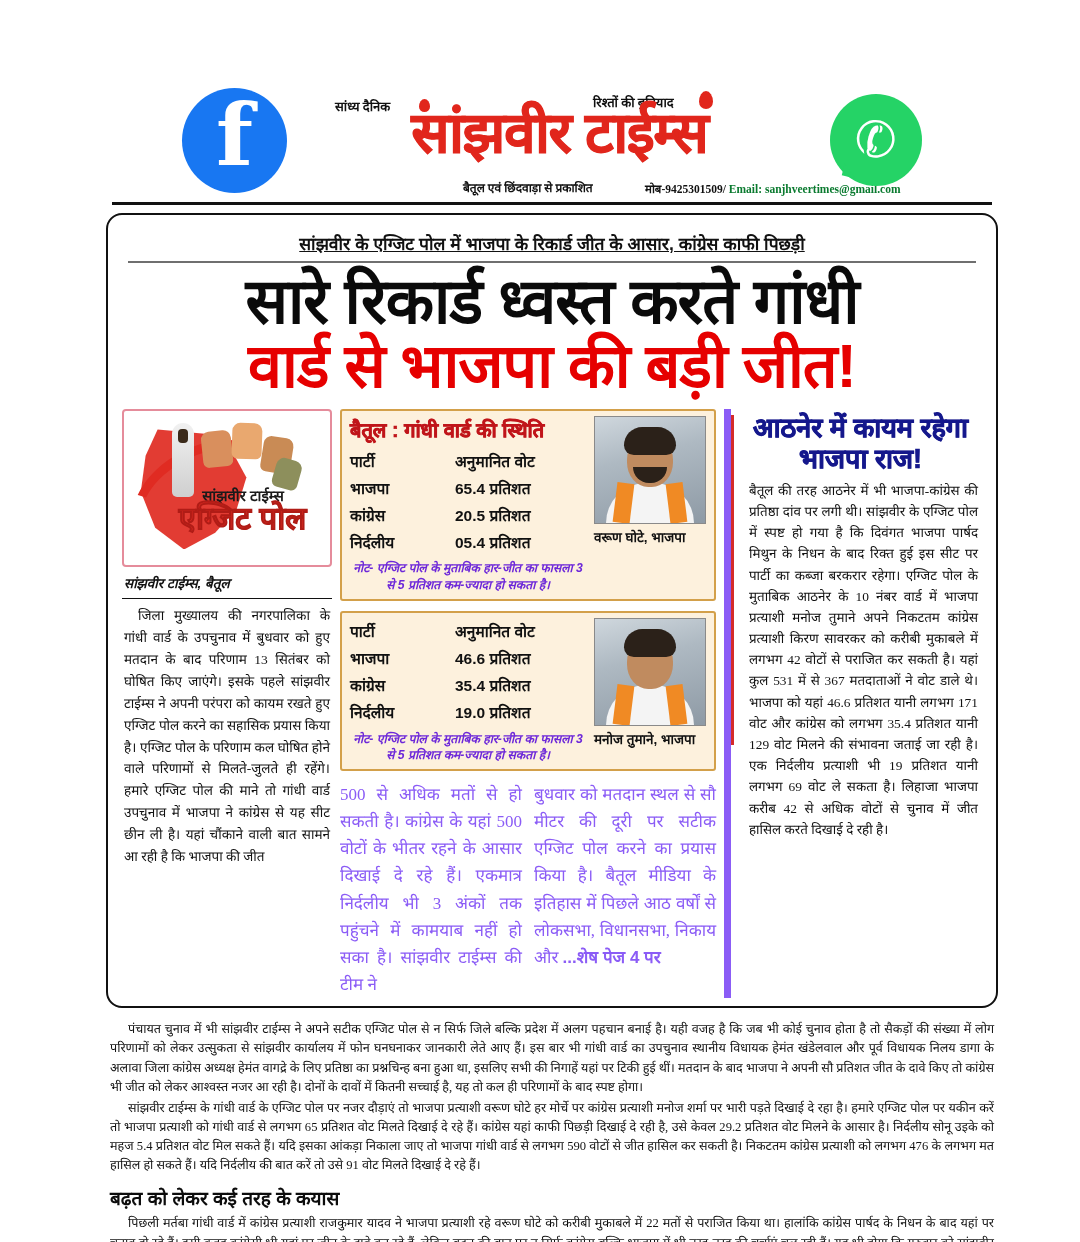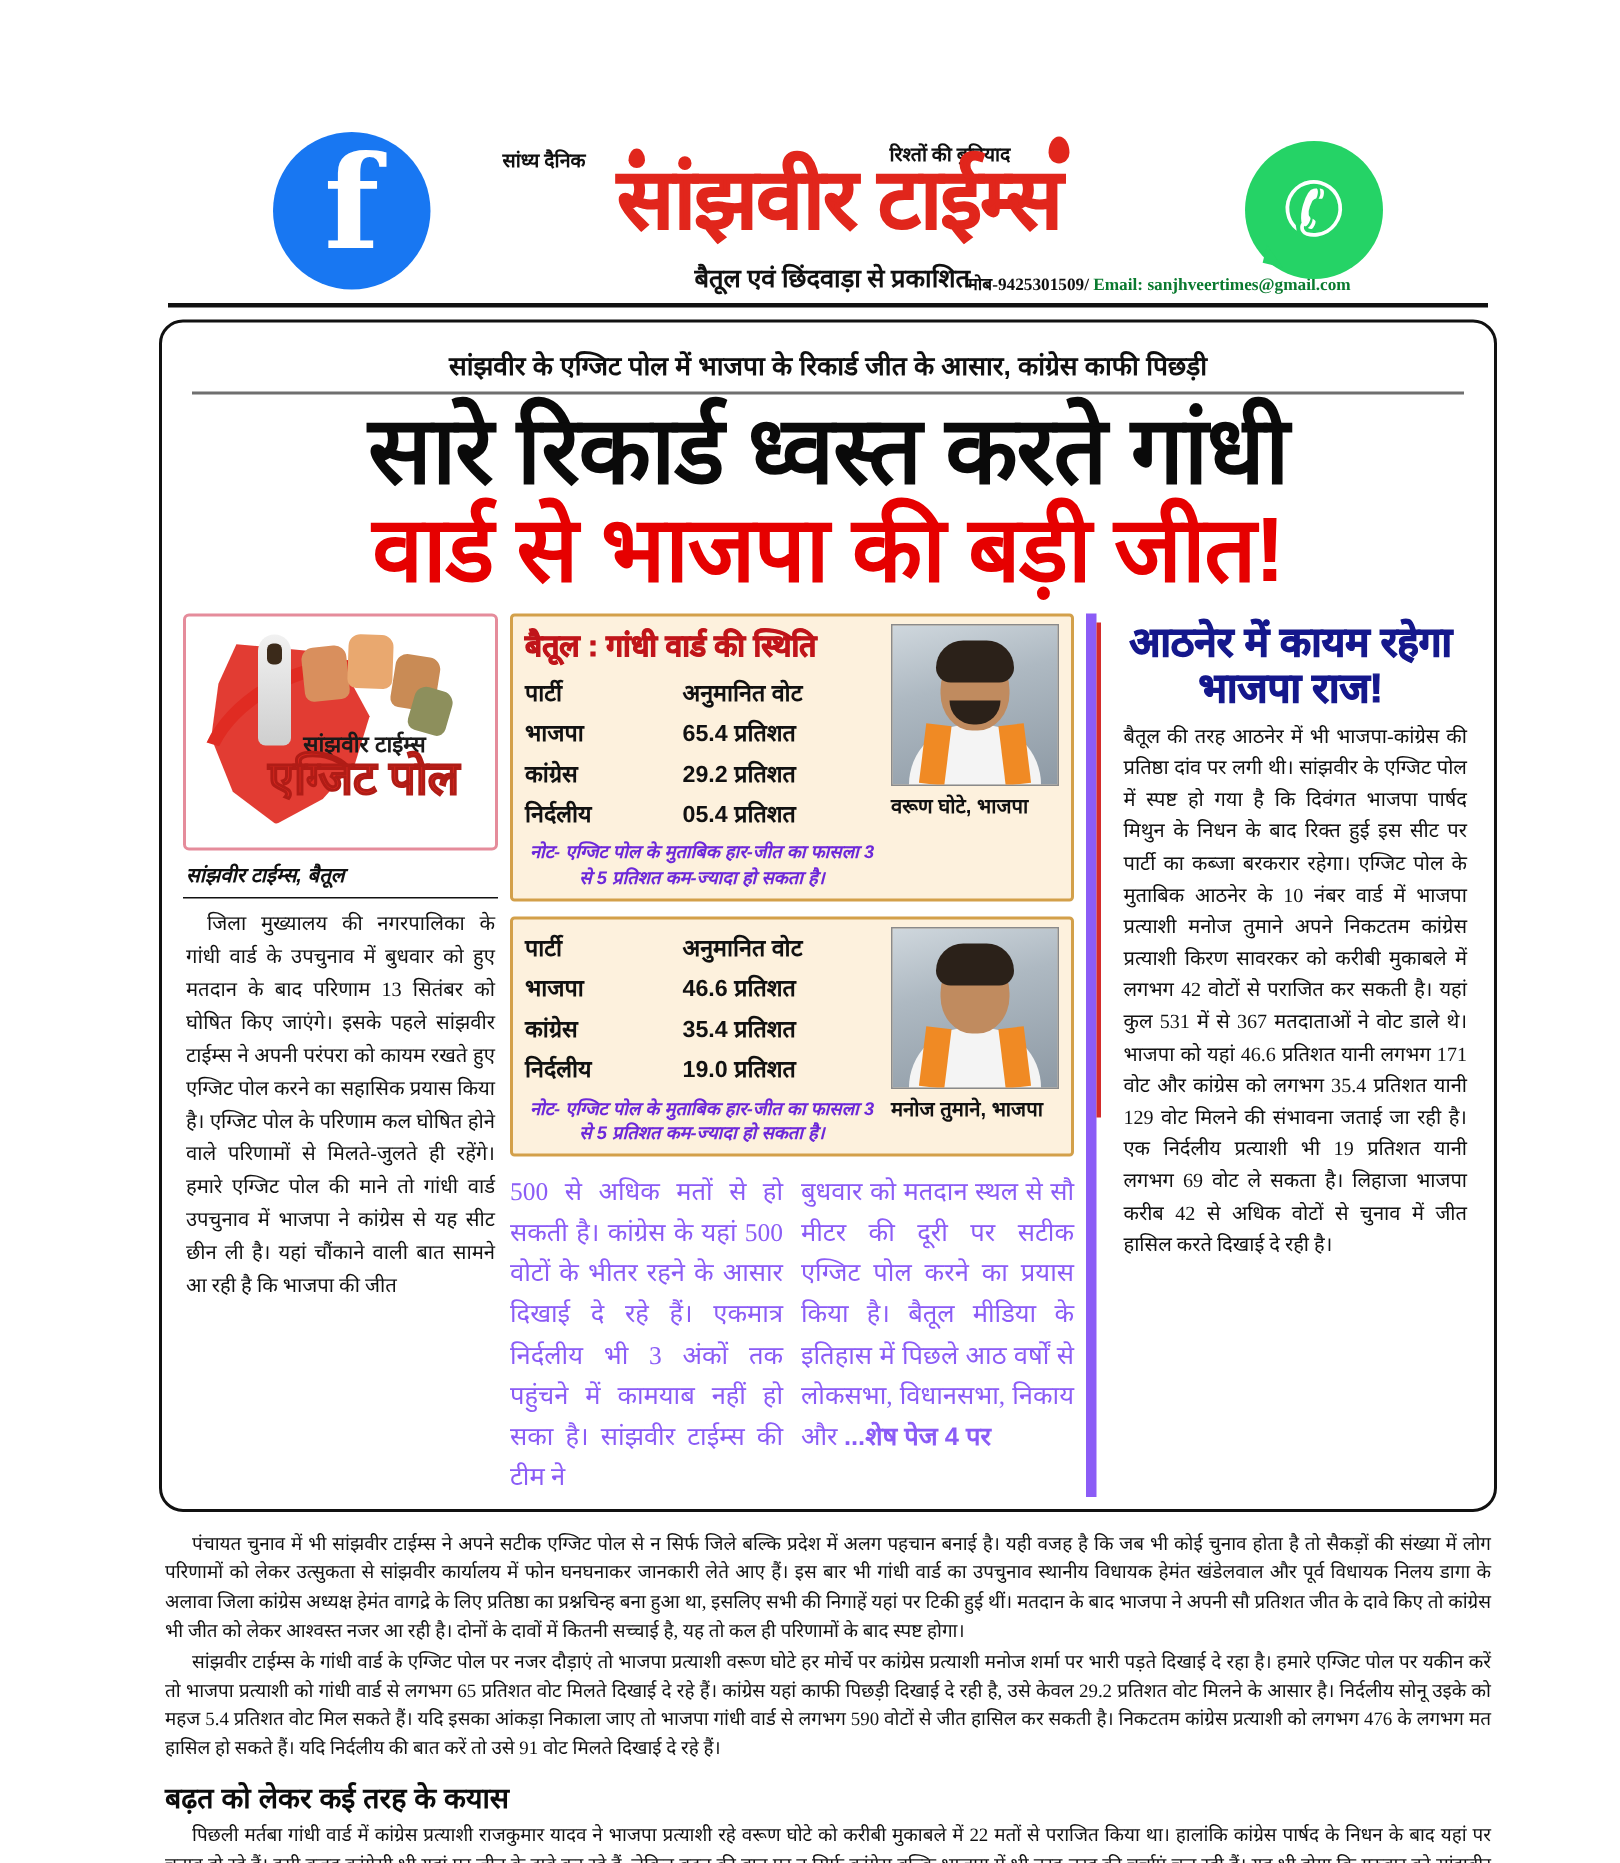--- a/index.html
+++ b/index.html
@@ -90,21 +90,21 @@
     font-weight: bold;
     font-size: 56px;
     line-height: 1;
     color: #e1261c;
     letter-spacing: -1px;
     -webkit-text-stroke: 1px #e1261c;
   }
   .mast-sub-left {
     position: absolute;
     left: 170px; bottom: 2px;
-    font-size: 17px;
+    font-size: 12px;
     font-weight: bold;
     color: #111;
     white-space: nowrap;
   }
   .mast-sub-right {
     position: absolute;
     left: 352px; bottom: 2px;
     font-size: 11.5px;
     font-weight: bold;
     color: #111;
@@ -153,20 +153,21 @@
     background: #fff;
     padding: 10px 14px 8px;
   }
   .card-kicker {
     text-align: center;
     font-family: "Liberation Sans", sans-serif;
     font-weight: bold;
     font-size: 17.5px;
     color: #111;
     padding: 6px 0 6px;
+    text-decoration: underline;
   }
   .card-kicker-rule {
     border-top: 2px solid #6f6f6f;
     margin: 0 6px 4px;
   }
   .headline-1 {
     text-align: center;
     font-family: "Liberation Sans", sans-serif;
     font-weight: bold;
     font-size: 63px;
@@ -512,21 +513,21 @@
                   <tr>
                 <td>पार्टी</td>
                 <td class="val">अनुमानित वोट</td>
               </tr>
               <tr>
                 <td>भाजपा</td>
                 <td class="val">65.4 प्रतिशत</td>
               </tr>
               <tr>
                 <td>कांग्रेस</td>
-                <td class="val">29.2 प्रतिशत</td>
+                <td class="val">20.5 प्रतिशत</td>
               </tr>
               <tr>
                 <td>निर्दलीय</td>
                 <td class="val">05.4 प्रतिशत</td>
               </tr>
             </tbody>
               </table>
             <div class="stat-note">नोट- एग्जिट पोल के मुताबिक हार-जीत का फासला 3 से 5 प्रतिशत कम-ज्यादा हो सकता है।</div>
           </div>
           <div class="stat-photo-wrap">

